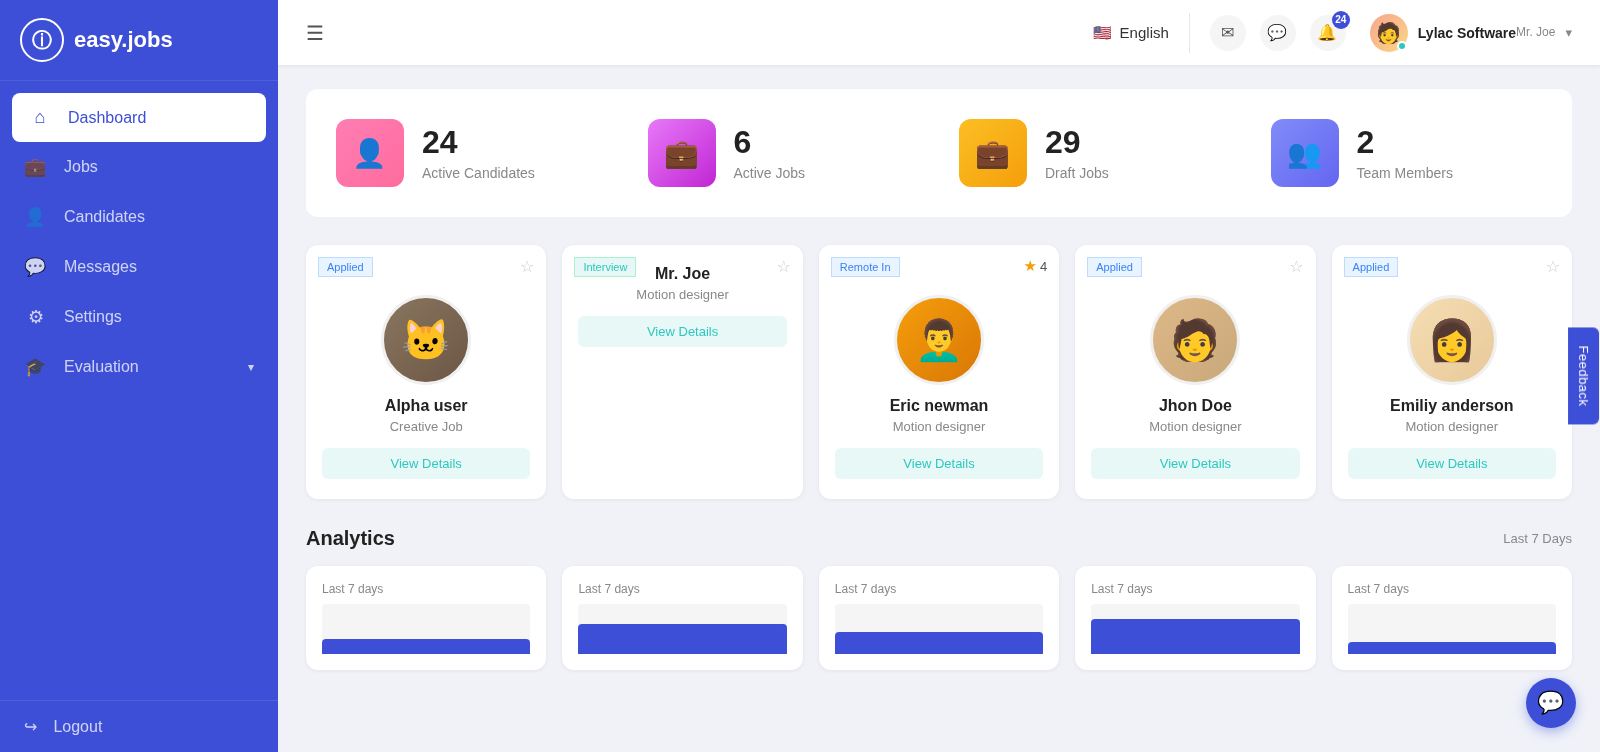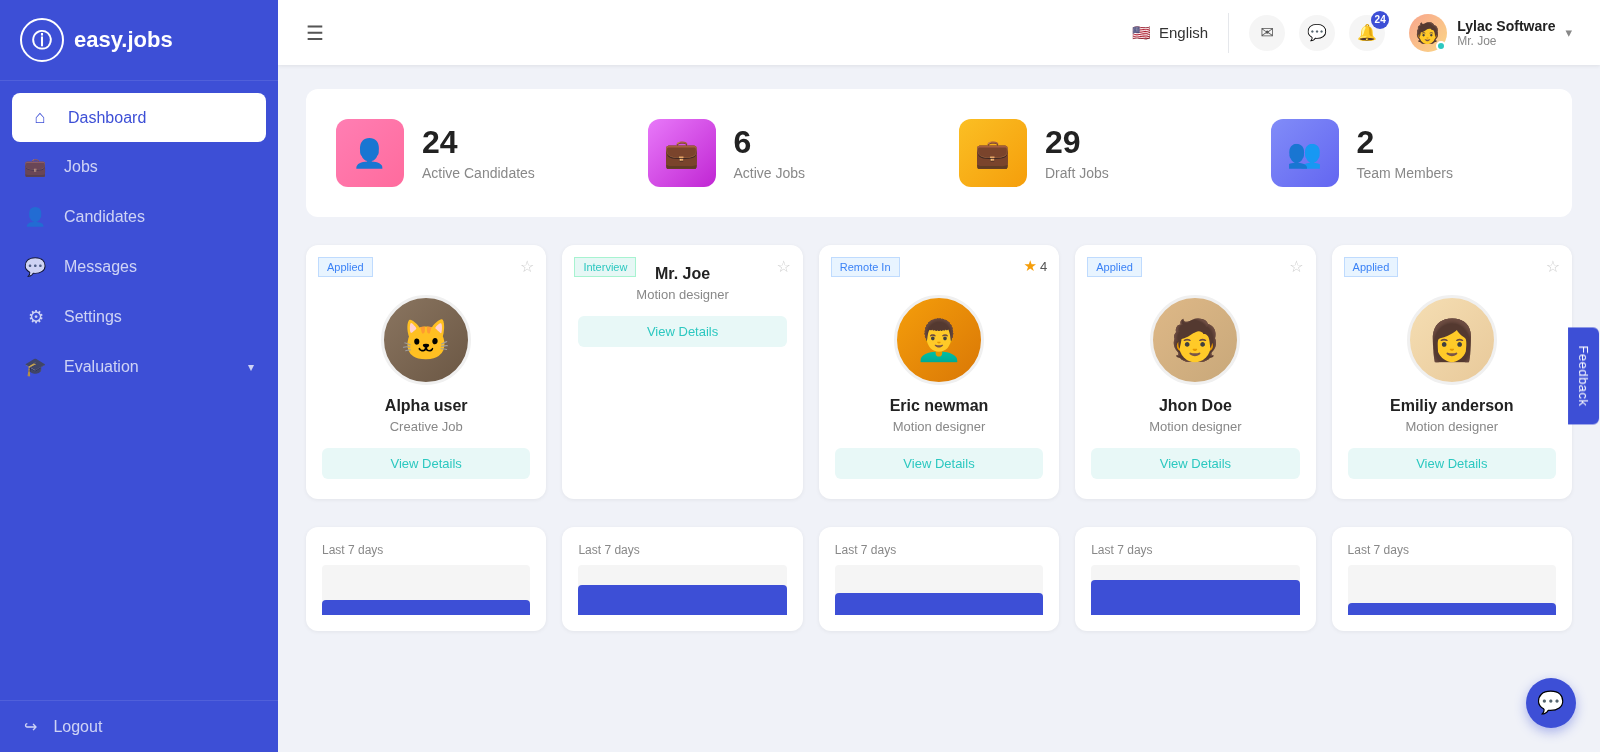--- a/index.html
+++ b/index.html
@@ -116,21 +116,21 @@
       overflow: hidden;
       display: flex; align-items: center; justify-content: center;
       font-size: 20px;
     }
     .online-dot {
       position: absolute; bottom: 1px; right: 1px;
       width: 10px; height: 10px;
       background: #2cc8c0; border-radius: 50%;
       border: 2px solid #fff;
     }
-    .user-info { display: flex; flex-direction: column; }
+    .user-info { display: flex; flex-direction: row; }
     .user-name { font-size: 14px; font-weight: 600; color: #222; }
     .user-role { font-size: 12px; color: #888; }
     .dropdown-arrow { color: #888; font-size: 13px; }
 
     
     .content { flex: 1; overflow-y: auto; padding: 24px 28px; background: #f0f2f8; }
 
     
     .stats-row {
       display: grid;
@@ -440,20 +440,24 @@
         <span class="applicant-status status-applied">Applied</span>
         <span class="applicant-star">☆</span>
         <div class="applicant-avatar cream-bg">👩</div>
         <span class="applicant-name">Emiliy anderson</span>
         <span class="applicant-job">Motion designer</span>
         <button class="view-details-btn">View Details</button>
       </div>
 
     </div>
 
+    <div class="analytics-header">
+      <h2 class="section-title" style="margin-bottom:0">Analytics</h2>
+      <span class="analytics-period">Last 7 Days</span>
+    </div>
     <div class="analytics-cards">
       <div class="analytics-card">
         <div class="analytics-label">Last 7 days</div>
         <div class="analytics-bar-container">
           <div class="analytics-bar" style="height:30%"></div>
         </div>
       </div>
       <div class="analytics-card">
         <div class="analytics-label">Last 7 days</div>
         <div class="analytics-bar-container">

